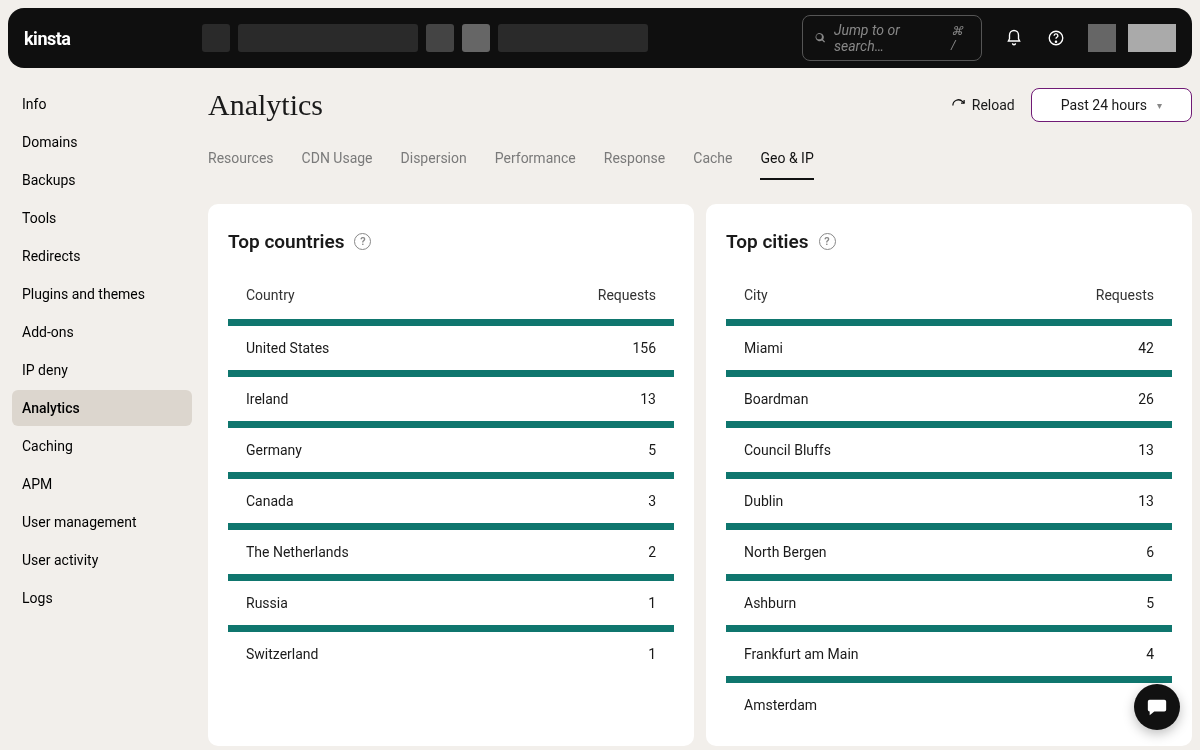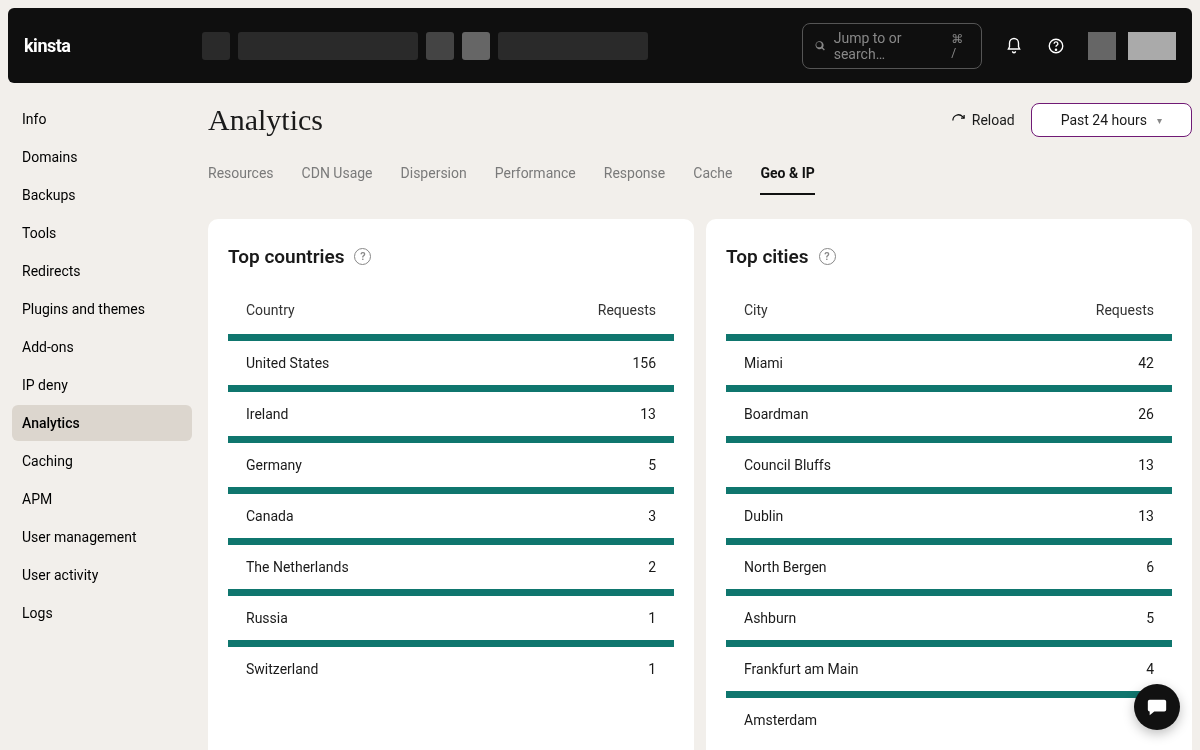--- a/index.html
+++ b/index.html
@@ -8,23 +8,23 @@
     background: #f2efeb;
     color: #1a1a1a;
     font-size: 14px;
     width: 1200px;
     height: 750px;
     overflow: hidden;
   }
   
   .topbar {
     background: #0f0f0f;
-    border-radius: 6px;
+    border-radius: 16px;
     margin: 8px;
-    height: 75px;
+    height: 60px;
     display: flex;
     align-items: center;
     padding: 16px 16px;
     gap: 12px;
   }
   .logo {
     color: #fff;
     font-weight: 700;
     font-size: 18px;
     letter-spacing: -0.5px;
@@ -48,20 +48,21 @@
   .mid-block.b5 { width: 150px; }
   .search-box {
     display: flex;
     align-items: center;
     gap: 8px;
     border: 1px solid #555;
     border-radius: 8px;
     padding: 6px 12px;
     color: #888;
     width: 180px;
+    font-style: italic;
   }
   .search-icon-svg { width:12px; height:12px; fill:#888; }
   .kbd { color: #888; font-size: 12px; margin-left:auto;}
   .top-icon {
     width: 20px; height: 20px;
     display:flex; align-items:center; justify-content:center;
     color:#fff;
     cursor:pointer;
     margin-left:10px;
   }
@@ -134,21 +135,21 @@
     border-bottom: none;
   }
   .tab {
     color:#7a7a7a;
     font-size:14px;
     padding-bottom:12px;
     cursor:pointer;
   }
   .tab.active {
     color:#111;
-    font-weight:700;
+    font-weight:400;
     border-bottom:2px solid #111;
   }
   .cards {
     display:flex;
     gap:12px;
     margin-top:24px;
     height: calc(100% - 120px);
   }
   .card {
     background:#fff;

